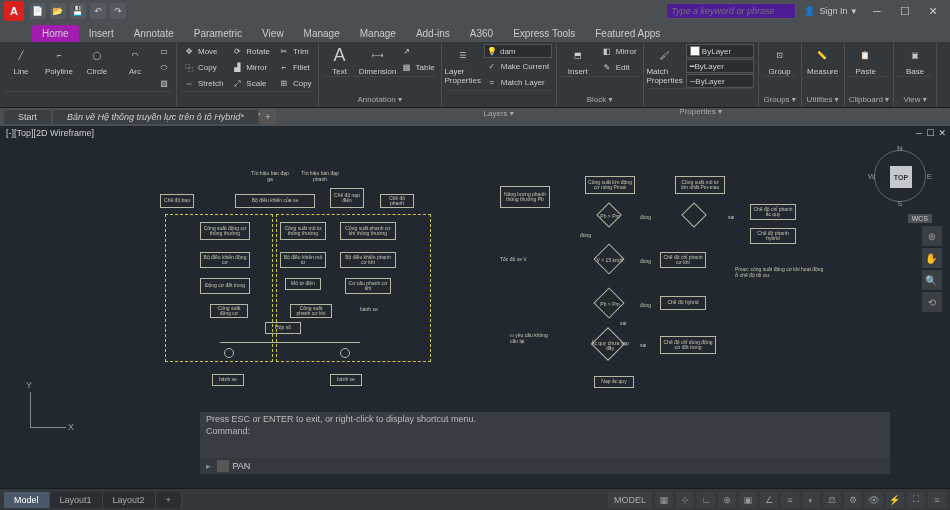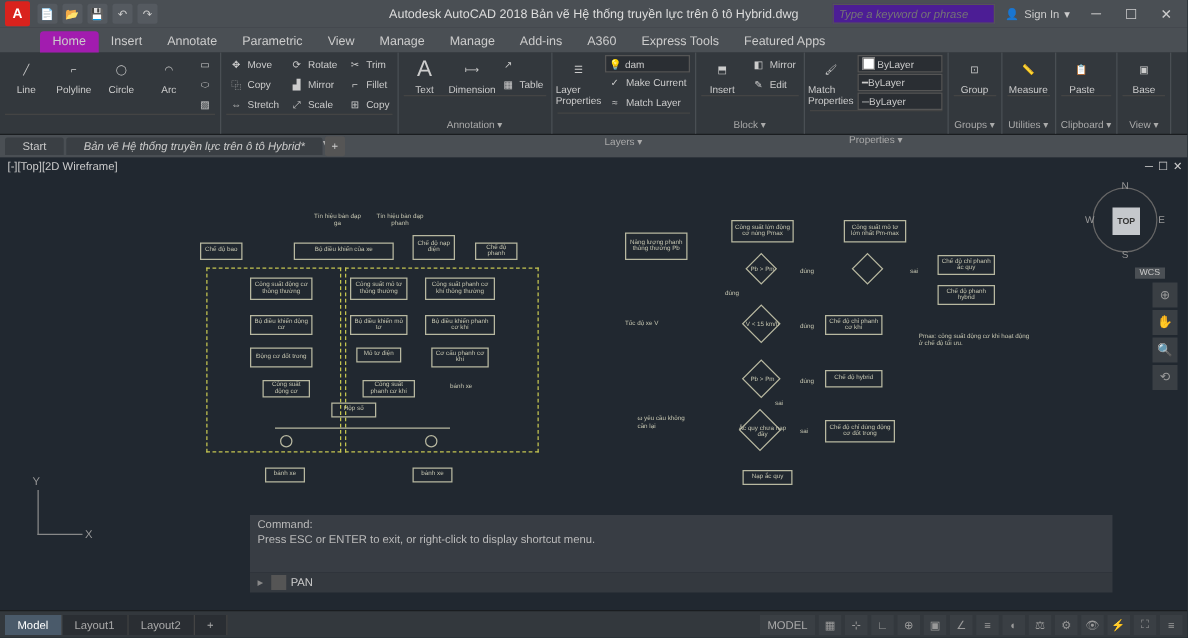--- a/index.html
+++ b/index.html
@@ -92,21 +92,20 @@
 
 <div class="titlebar">
   <div class="app-icon">A</div>
   <div class="qat">
     <div class="qat-btn">📄</div>
     <div class="qat-btn">📂</div>
     <div class="qat-btn">💾</div>
     <div class="qat-btn">↶</div>
     <div class="qat-btn">↷</div>
   </div>
-  <div class="title-text">Autodesk AutoCAD 2018   Bản vẽ Hệ thống truyền lực trên ô tô Hybrid.dwg</div>
   <input class="search-box" placeholder="Type a keyword or phrase" style="">
   <div class="signin">
       <span>👤</span>
       <span>Sign In</span>
       <span>▾</span>
     </div>
   <div class="win-controls">
     <div class="win-btn">─</div>
     <div class="win-btn">☐</div>
     <div class="win-btn">✕</div>
@@ -433,22 +432,22 @@
   </div>
 
   <div class="ucs">
     <div class="yax"></div>
       <div class="xax"></div>
     <span style="position:absolute;bottom:38px;left:-4px;">Y</span>
     <span style="position:absolute;bottom:-4px;left:38px;">X</span>
   </div>
 
   <div class="cmdline">
+    <div>Press ESC or ENTER to exit, or right-click to display shortcut menu.</div>
     <div>Command:</div>
-    <div>Press ESC or ENTER to exit, or right-click to display shortcut menu.</div>
   </div>
   <div class="cmd-prompt">
     <span class="chev">▸</span>
     <span class="pan-ico"></span>
     <span>PAN</span>
   </div>
 
 </div>
 
 <div class="statusbar">

